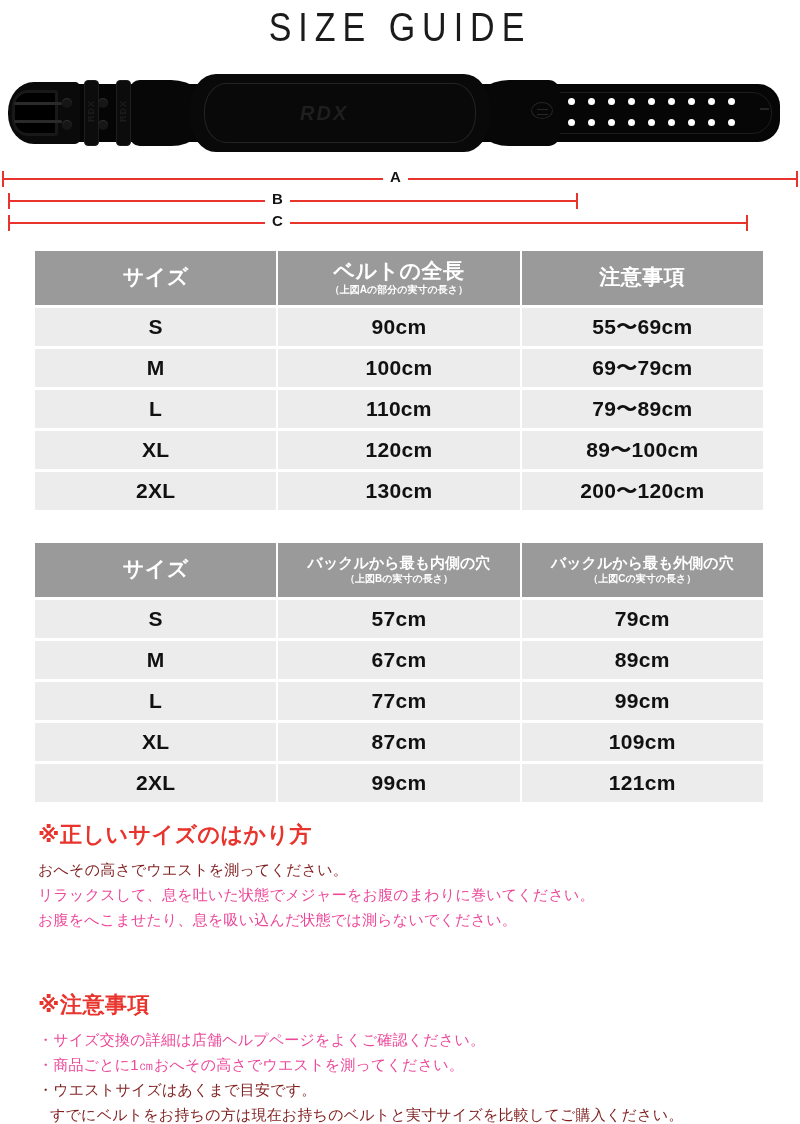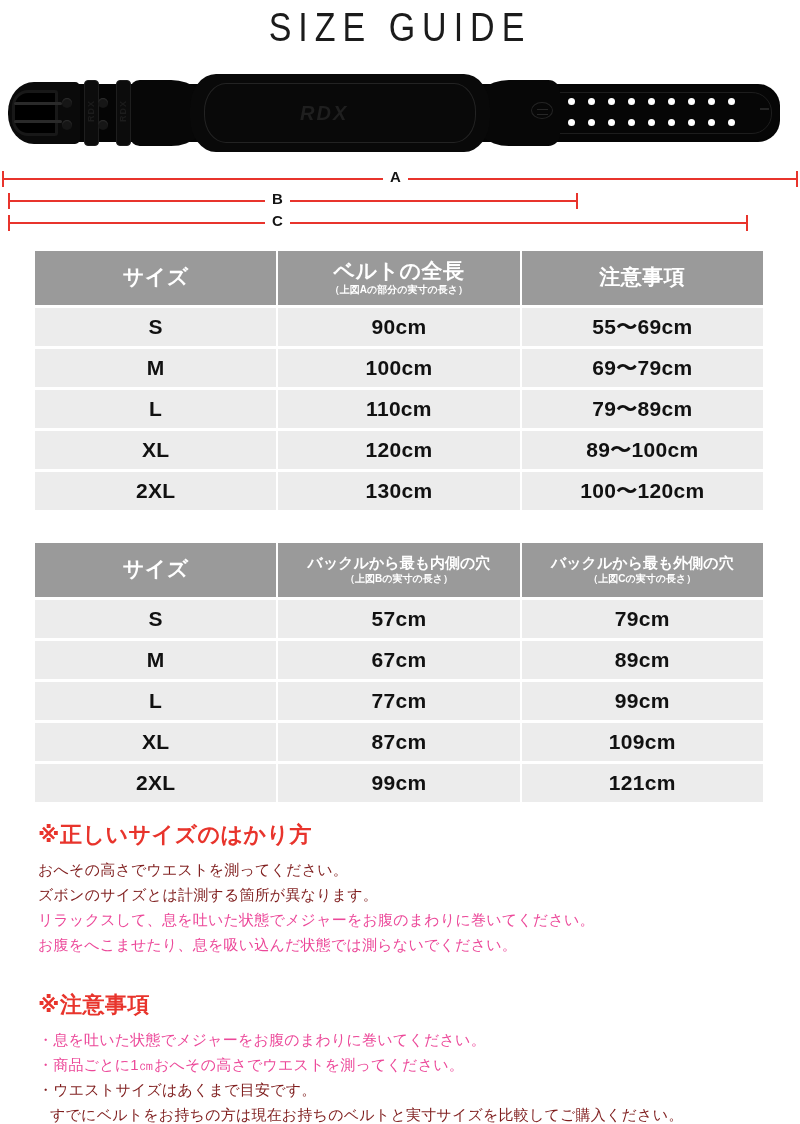--- a/index.html
+++ b/index.html
@@ -458,21 +458,21 @@
         <td>79〜89cm</td>
       </tr>
       <tr>
         <td class="cell-size">XL</td>
         <td>120cm</td>
         <td>89〜100cm</td>
       </tr>
       <tr>
         <td class="cell-size">2XL</td>
         <td>130cm</td>
-        <td>100〜120cm</td>
+        <td>200〜120cm</td>
       </tr>
     </tbody>
   </table>
 
   <table class="sizetable t2">
     <thead>
       <tr>
         <th class="col-size">
           <span class="h-main">サイズ</span>
         </th>
@@ -511,26 +511,25 @@
         <td class="cell-size">2XL</td>
         <td>99cm</td>
         <td>121cm</td>
       </tr>
     </tbody>
   </table>
 
   <div class="notes n1">
     <div class="note-head">※正しいサイズのはかり方</div>
     <div class="note-line red">おへその高さでウエストを測ってください。</div>
-    <div class="note-line red">ズボンのサイズとは計測する箇所が異なります。</div>
     <div class="note-line">リラックスして、息を吐いた状態でメジャーをお腹のまわりに巻いてください。</div>
     <div class="note-line">お腹をへこませたり、息を吸い込んだ状態では測らないでください。</div>
   </div>
 
   <div class="notes n2">
     <div class="note-head">※注意事項</div>
-    <div class="note-line">・息を吐いた状態でメジャーをお腹のまわりに巻いてください。</div>
+    <div class="note-line">・サイズ交換の詳細は店舗ヘルプページをよくご確認ください。</div>
     <div class="note-line">・商品ごとに1㎝おへその高さでウエストを測ってください。</div>
     <div class="note-line red">・ウエストサイズはあくまで目安です。</div>
     <div class="note-line red indent">すでにベルトをお持ちの方は現在お持ちのベルトと実寸サイズを比較してご購入ください。</div>
   </div>
 
 </div>
 
 </body></html>

